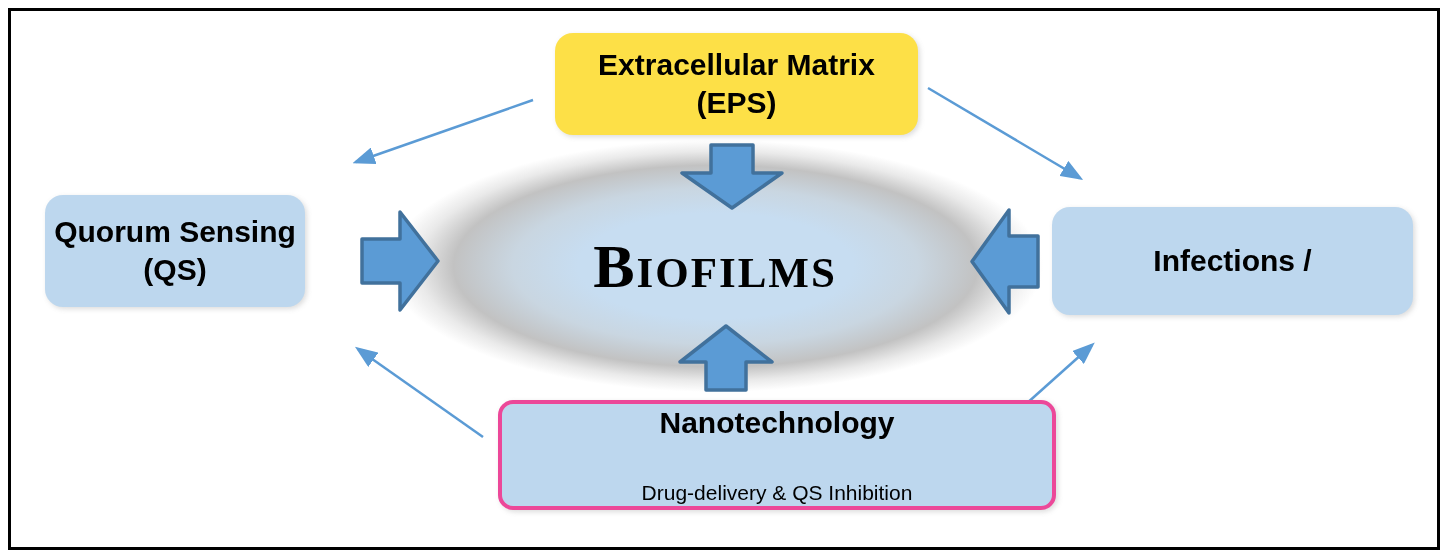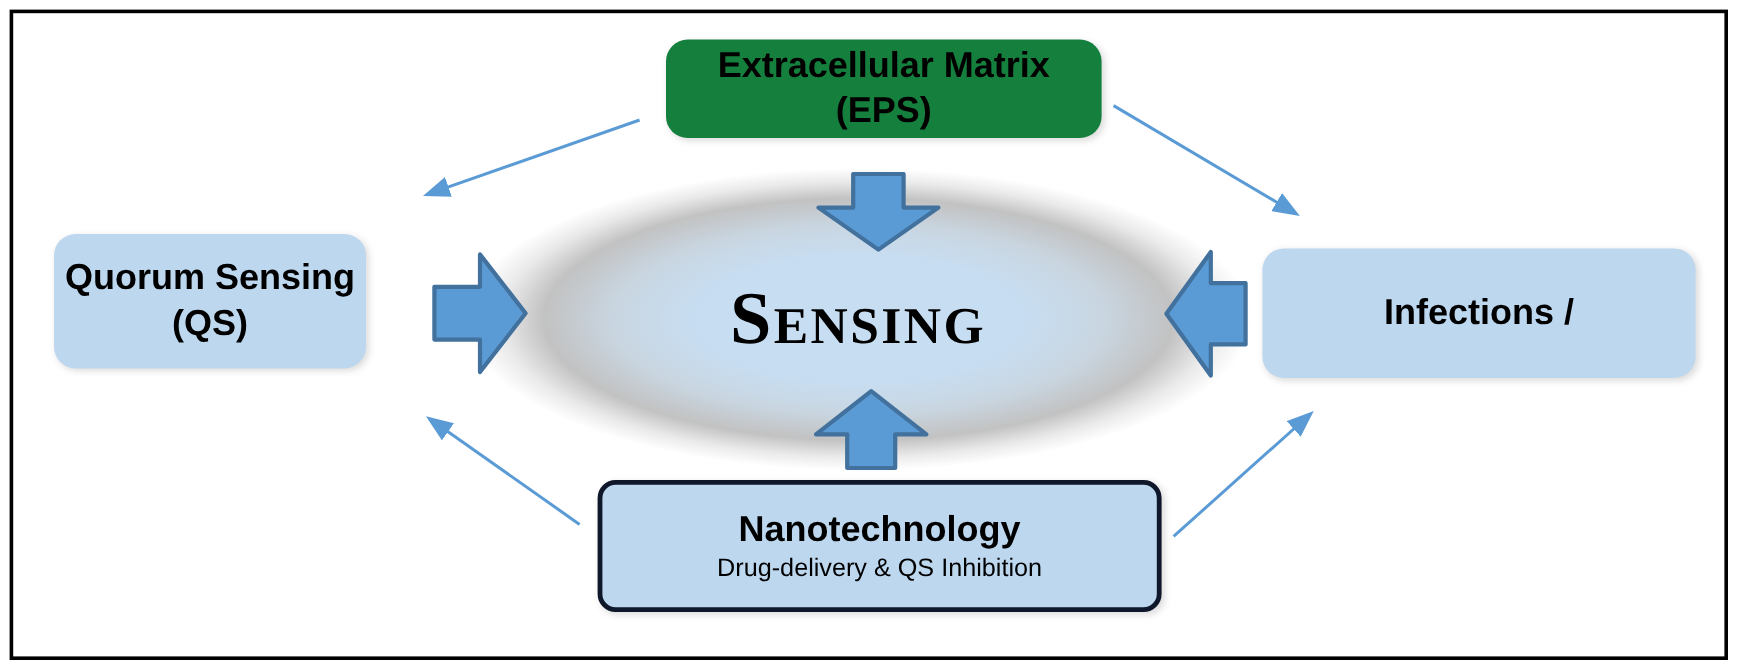--- a/index.html
+++ b/index.html
@@ -51,37 +51,38 @@
     align-items: center;
     text-align: center;
     border-radius: 18px;
     color: #000000;
     font-weight: bold;
     font-size: 30px;
     line-height: 1.26;
     box-shadow: 2px 2px 5px rgba(120,120,120,0.25);
   }
   .node-top {
-    left: 555px; top: 33px; width: 363px; height: 82px;
-    background: #15803d;
+    left: 555px; top: 33px; width: 363px; height: 102px;
+    background: #fde047;
   }
   .node-left {
     left: 45px; top: 195px; width: 260px; height: 112px;
     background: #BDD7EE;
   }
   .node-right {
     left: 1052px; top: 207px; width: 361px; height: 108px;
     background: #BDD7EE;
   }
   .node-bottom {
-    left: 498px; top: 400px; width: 470px; height: 110px;
+    left: 498px; top: 400px; width: 558px; height: 110px;
     background: #BDD7EE;
-    border: 4px solid #0f172a;
+    border: 4px solid #ec4899;
     border-radius: 15px;
     box-sizing: border-box;
+    justify-content: space-between;
   }
   .node-bottom .subline { font-weight: normal; font-size: 21px; }
   svg.block-arrow, svg.connectors {
     position: absolute;
     overflow: visible;
   }
   svg.connectors { left: 0; top: 0; }
   .block-arrow polygon {
     fill: #5B9BD5;
     stroke: #41719C;
@@ -120,21 +121,21 @@
   <svg class="block-arrow" style="left:680px; top:326px;" width="92" height="64" viewBox="0 0 92 64">
     <polygon points="46,0 92,36 66,36 66,64 26,64 26,36 0,36"></polygon>
   </svg>
   <svg class="block-arrow" style="left:362px; top:212px;" width="76" height="98" viewBox="0 0 76 98">
     <polygon points="0,27 38,27 38,0 76,49 38,98 38,71 0,71"></polygon>
   </svg>
   <svg class="block-arrow" style="left:972px; top:210px;" width="66" height="103" viewBox="0 0 66 103">
     <polygon points="0,51.5 37,0 37,26 66,26 66,77 37,77 37,103"></polygon>
   </svg>
 
-  <div class="biofilms">Sensing</div>
+  <div class="biofilms">Biofilms</div>
 
   <div class="node node-top">
     <span>Extracellular Matrix</span>
     <span>(EPS)</span>
   </div>
 
   <div class="node node-left">
     <span>Quorum Sensing</span>
     <span>(QS)</span>
   </div>

